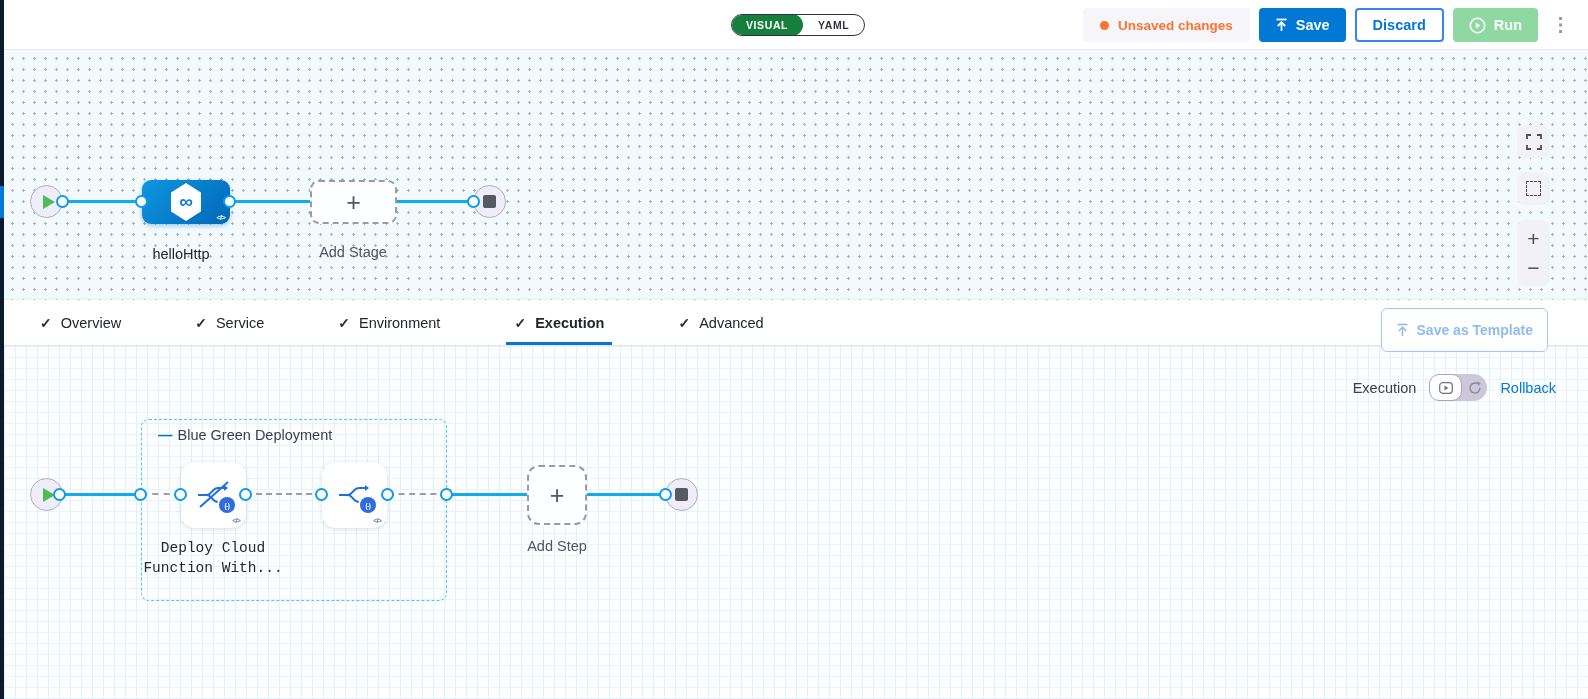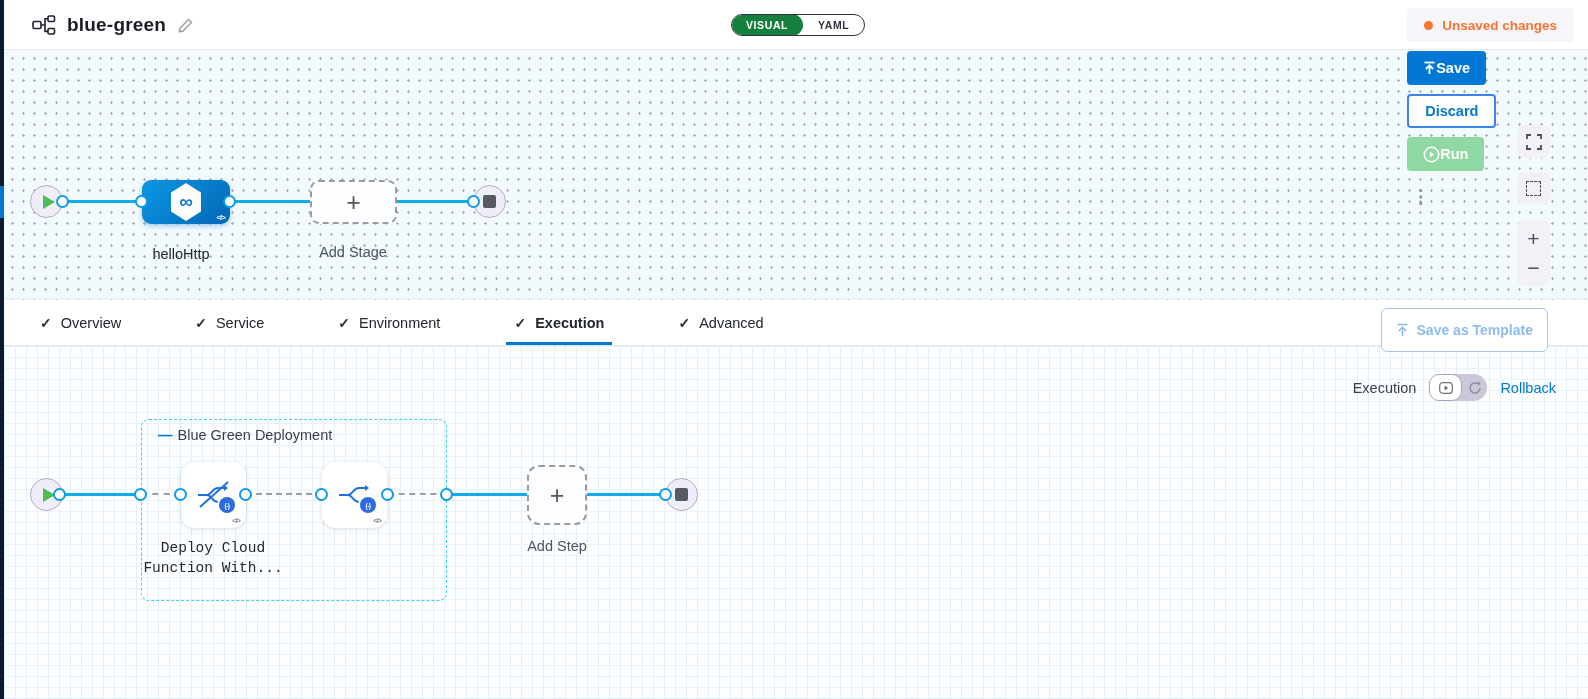--- a/index.html
+++ b/index.html
@@ -12,26 +12,26 @@
 
   
   .app-header { position:absolute; left:4px; top:0; width:1584px; height:50px; background:#fff;
                 border-bottom:1px solid #E7E7EE; z-index:40; }
   .header-left { position:absolute; left:28px; top:0; height:50px; display:flex; align-items:center; gap:11px; }
   .page-title { font-size:19px; font-weight:700; color:#1C1C28; letter-spacing:.2px; }
   .mode-toggle { position:absolute; left:727px; top:14px; height:22px; display:flex; align-items:center;
                  border:1.5px solid #32323E; border-radius:999px; background:#fff; overflow:hidden; }
   .mode-seg { font-size:10.5px; font-weight:700; letter-spacing:.6px; padding:0 15px; line-height:19px; color:#32323E; cursor:pointer; }
   .mode-seg.active { background:#15803d; color:#fff; border-radius:999px; height:22px; line-height:22px; margin:-1px 0 -1px -1px; }
-  .header-right { position:absolute; right:14px; top:8px; display:flex; align-items:flex-start; gap:9px;flex-direction:column; }
+  .header-right { position:absolute; right:14px; top:8px; display:flex; align-items:flex-end; gap:9px; }
   .unsaved-badge { background:#F6F6FA; border-radius:4px; height:34px; padding:0 17px; display:flex; align-items:center;
                    gap:9px; color:#FA7430; font-weight:700; font-size:13.5px; }
   .unsaved-dot { width:9px; height:9px; border-radius:50%; background:#FA7430; }
   .btn { height:34px; border-radius:4px; font-weight:700; font-size:14.5px; display:inline-flex; align-items:center;
-         padding:0 16px; border:none; cursor:pointer; font-family:"Liberation Sans", sans-serif; }
+         gap:8px; padding:0 16px; border:none; cursor:pointer; font-family:"Liberation Sans", sans-serif; }
   .btn-save { background:#0278D5; color:#fff; }
   .btn-discard { background:#fff; color:#0278D5; border:2px solid #3b82f6; }
   .btn-run { background:#8FD8A2; color:#fff; }
   .kebab { color:#8F91A2; font-size:19px; font-weight:700; padding:0 4px; cursor:pointer; line-height:34px; }
 
   
   .stage-canvas { position:absolute; left:4px; top:50px; width:1584px; height:250px; background:#F3FAFD;
                   background-image:radial-gradient(circle, #A9B2BC 1px, transparent 1.4px);
                   background-size:11px 11px; background-position:3px 3px; overflow:hidden; }
   .edge { position:absolute; height:3px; background:#12ABEC; z-index:1; }
@@ -97,36 +97,20 @@
               box-shadow:0 0 0 2px #fff; letter-spacing:-.5px; }
   .code-glyph-dark { position:absolute; right:6px; bottom:3px; font-size:7.5px; font-weight:700; color:#7C8390; letter-spacing:-1px; }
 </style>
 </head>
 <body>
 
 <div class="left-sliver"></div>
 <div class="left-sliver-active"></div>
 
 <div class="app-header">
-  <div class="header-left">
-    <span style="display:flex;">
-      <svg width="24" height="20" viewBox="0 0 24 20" fill="none" stroke="#20222E" stroke-width="1.6">
-        <rect x="1" y="6.5" width="8" height="7" rx="1.5"></rect>
-        <rect x="16" y="1" width="6.5" height="5.5" rx="1.2"></rect>
-        <rect x="16" y="13.5" width="6.5" height="5.5" rx="1.2"></rect>
-        <path d="M9 10 h4 M13 10 V3.8 h3 M13 10 v6.4 h3"></path>
-      </svg>
-    </span>
-    <span class="page-title">blue-green</span>
-    <span style="display:flex; cursor:pointer;">
-      <svg width="17" height="17" viewBox="0 0 17 17" fill="none" stroke="#9A9AA8" stroke-width="1.4">
-        <path d="M11.5 2.5 l3 3 L6 14 l-3.7.8.8-3.7 Z"></path>
-      </svg>
-    </span>
-  </div>
 
   <div class="mode-toggle">
     <span class="mode-seg active">VISUAL</span>
     <span class="mode-seg">YAML</span>
   </div>
 
   <div class="header-right">
     <span class="unsaved-badge">
       <span class="unsaved-dot"></span>
       <span>Unsaved changes</span>

